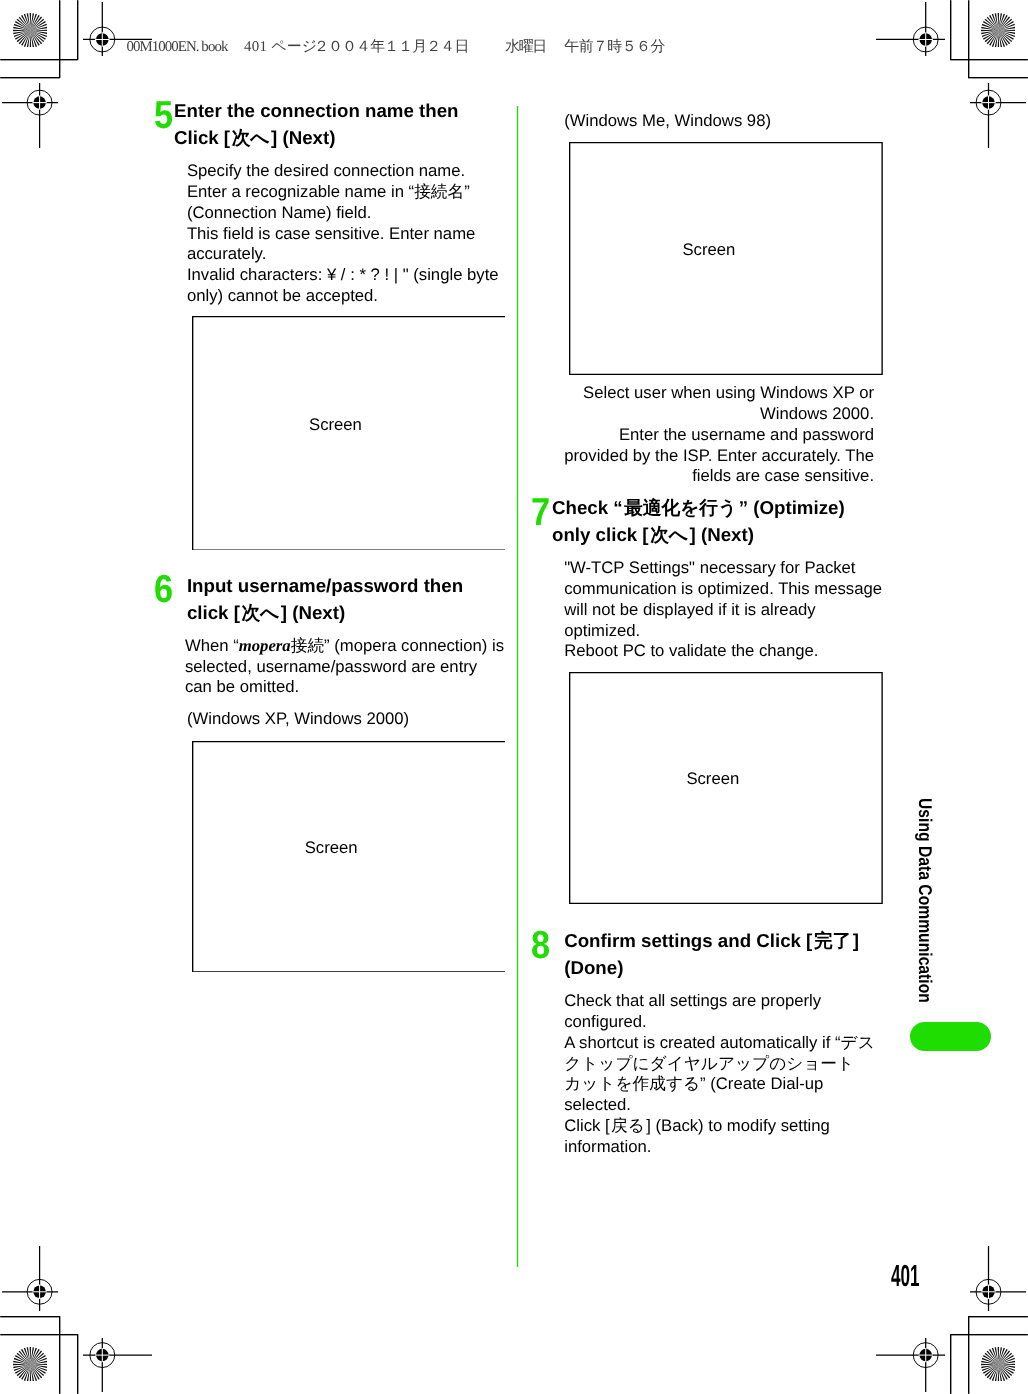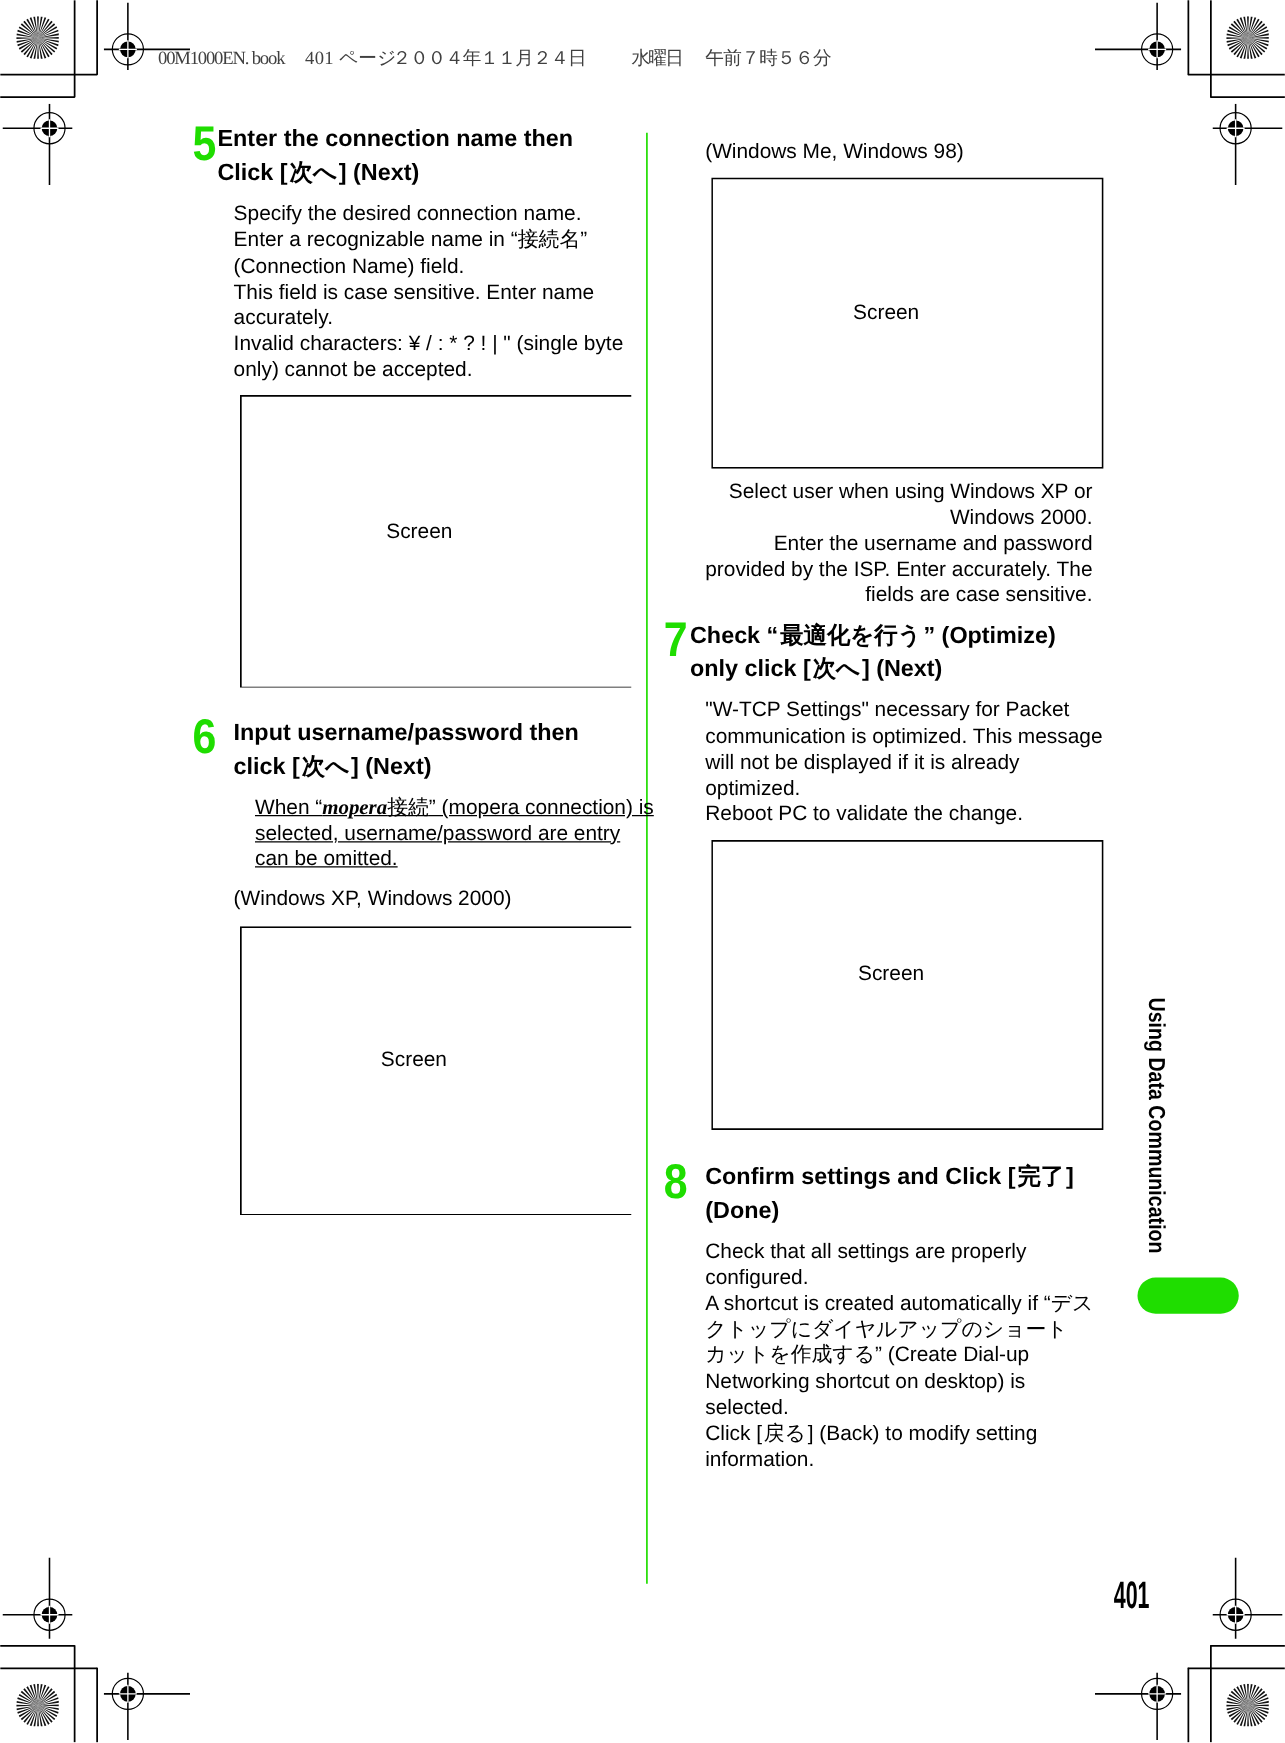--- a/index.html
+++ b/index.html
@@ -211,21 +211,21 @@
       <svg class="screenframe" width="313.8" height="234.8" viewBox="0 0 313.8 234.8" xmlns="http://www.w3.org/2000/svg">
         <path d="M313.80 0.68H0.68V234.12H313.80" fill="none" stroke="#000" stroke-width="1.35"></path>
       </svg>
       <span class="screen-label" style="left:117.50px;top:99.57px;">Screen</span>
     </div>
 <div class="step-num" style="left:153.5px;top:570.01px;">6</div>
 <div class="step-title" style="left:186.9px;top:571.83px;">
       <div>Input username/password then</div>
       <div>click [ 次へ ] (Next)</div>
     </div>
-<div class="para" style="left:204px;top:635.90px;text-decoration:underline;">
+<div class="para" style="left:185px;top:635.90px;">
       <div><span>When “</span><span class="serif-bold-italic">mopera</span><span>接続</span><span>” (mopera connection) is</span></div>
       <div>selected, username/password are entry</div>
       <div>can be omitted.</div>
     </div>
 <div class="para" style="left:186.90px;top:709.30px;">
       <div>(Windows XP, Windows 2000)</div>
     </div>
 <div class="screenbox" style="left:191.5px;top:740.6px;width:313.8px;height:231.6px;">
       <svg class="screenframe" width="313.8" height="231.6" viewBox="0 0 313.8 231.6" xmlns="http://www.w3.org/2000/svg">
         <path d="M313.80 0.68H0.68V230.92H313.80" fill="none" stroke="#000" stroke-width="1.35"></path>
@@ -272,21 +272,20 @@
 <div class="step-title" style="left:564.2px;top:926.72px;">
       <div>Confirm settings and Click [ 完了 ]</div>
       <div>(Done)</div>
     </div>
 <div class="para" style="left:564.2px;top:991.30px;">
       <div>Check that all settings are properly</div>
       <div>configured.</div>
       <div>A shortcut is created automatically if “デス</div>
       <div>クトップにダイヤルアップのショート</div>
       <div>カットを作成する” (Create Dial-up</div>
-      <div>Networking shortcut on desktop) is</div>
       <div>selected.</div>
       <div>Click [ 戻る ] (Back) to modify setting</div>
       <div>information.</div>
     </div>
 </div>
 <div>
 <div style="position:absolute;left:936.2px;top:798.0px;width:0;height:0;overflow:visible;">
       <div id="side-tab-text" style="transform:rotate(90deg) scaleX(0.848);">Using Data Communication</div>
     </div>
 <div id="side-tab-chip" style="left:909.5px;top:1021.7px;width:81.9px;height:29.3px;border-radius:14.7px;"></div>

